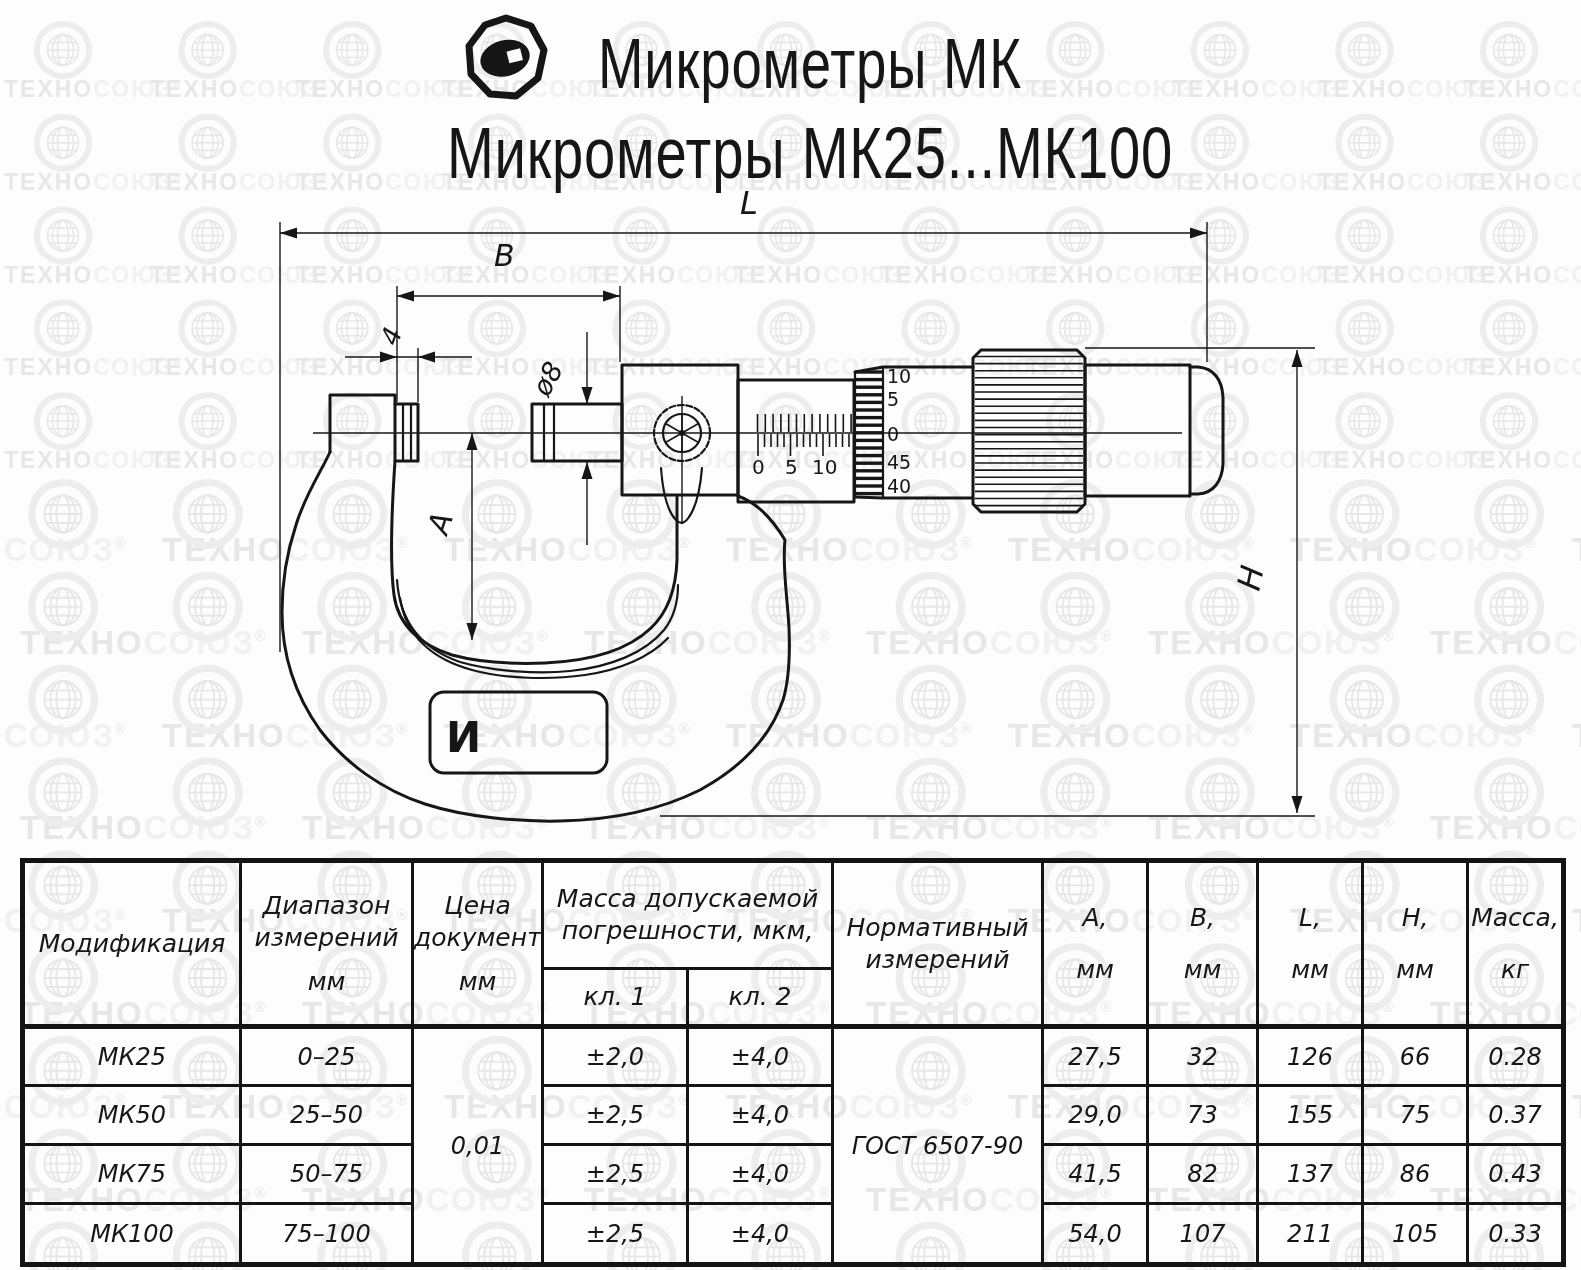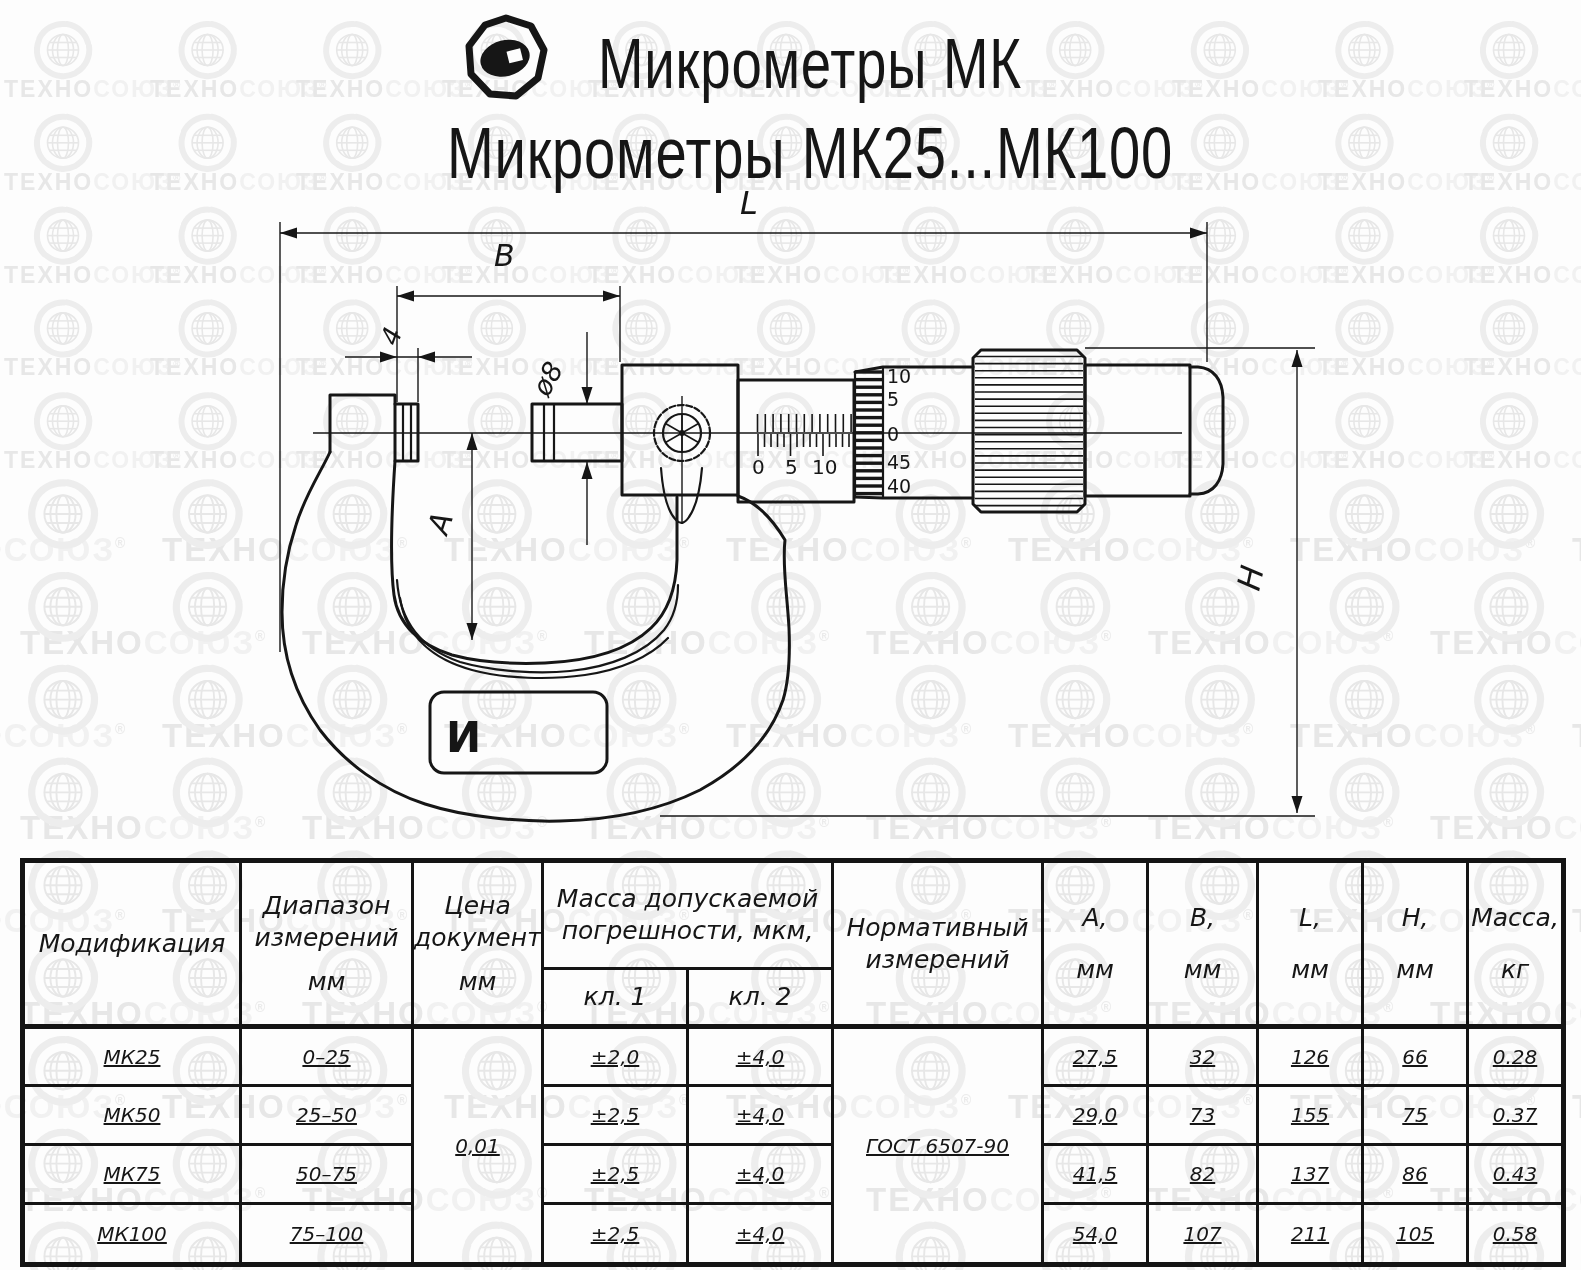--- a/index.html
+++ b/index.html
@@ -20,21 +20,21 @@
   .dlbl{font-family:"DejaVu Sans",sans-serif;font-style:italic;fill:#161616;}
   .f32{font-size:32px;} .f30{font-size:30px;} .f27{font-size:27px;} .f26{font-size:26px;}
   .scl{font-family:"DejaVu Sans",sans-serif;font-size:20px;fill:#161616;}
   .scs{font-family:"DejaVu Sans",sans-serif;font-size:19px;fill:#161616;}
   .tblwrap{position:absolute;left:20px;top:858px;z-index:2;}
   table.spec{border-collapse:collapse;table-layout:fixed;width:1541px;background:transparent;}
   table.spec th,table.spec td{border:3px solid #141414;padding:0;text-align:center;vertical-align:middle;
     font-family:"DejaVu Sans",sans-serif;font-style:italic;font-weight:400;color:#161616;overflow:hidden;}
   table.spec{border:5px solid #141414;}
   table.spec th{font-size:25px;line-height:1.28;}
-  table.spec td{font-size:20px;text-decoration:underline;}
+  table.spec td{font-size:24px;}
   th .ln{display:block;}
   th .gap{margin-top:20px;}
   th .gap2{margin-top:12px;}
   .hb{border-bottom-width:5px !important;}
   td.gost{font-size:29px;}
 </style>
 </head>
 <body>
 
 <div class="page">
@@ -2758,18 +2758,18 @@
         </tr>
         <tr style="height:61px">
           <td>МК100</td>
           <td>75–100</td>
           <td>±2,5</td>
           <td>±4,0</td>
           <td>54,0</td>
           <td>107</td>
           <td>211</td>
           <td>105</td>
-          <td>0.58</td>
+          <td>0.33</td>
         </tr>
       </tbody>
     </table>
   </div>
 </div>
 
 </body></html>

